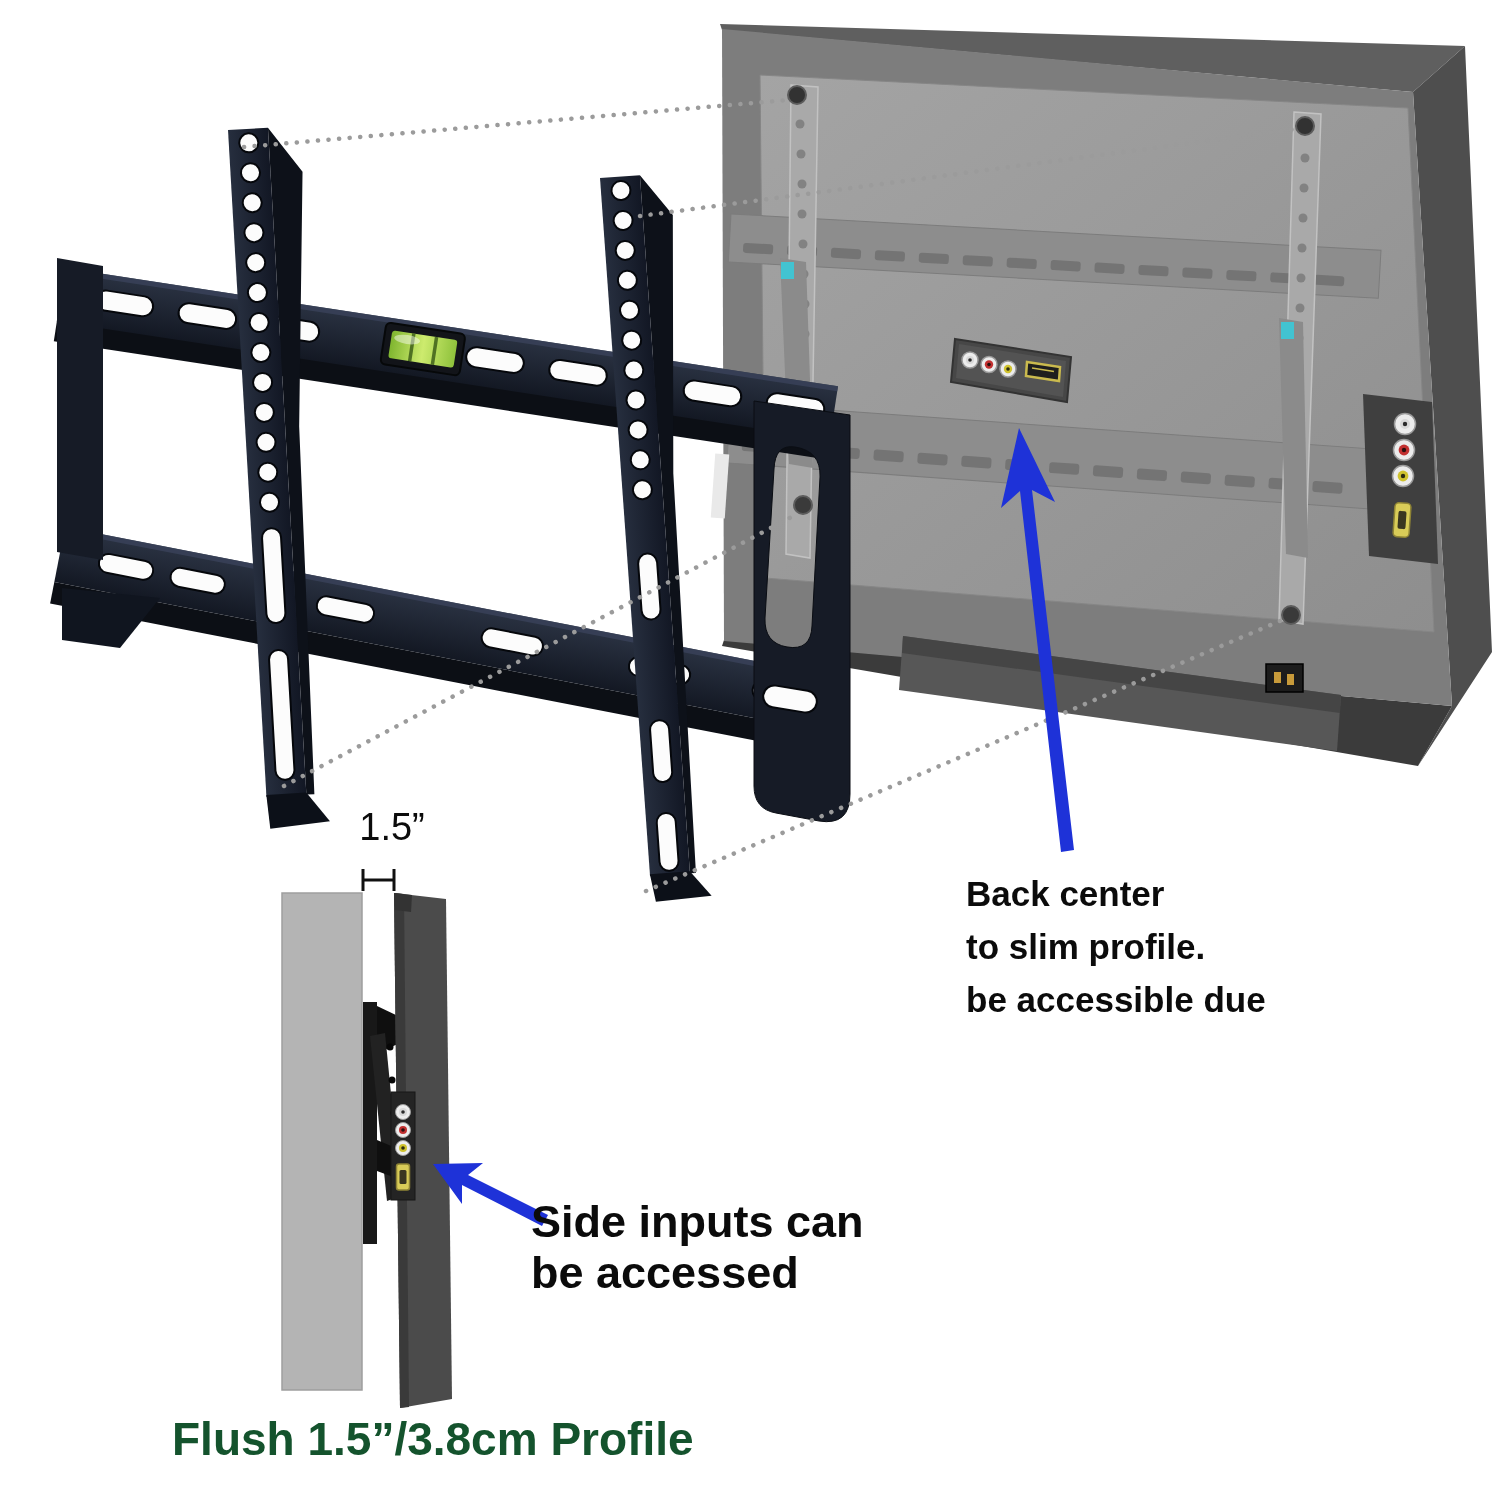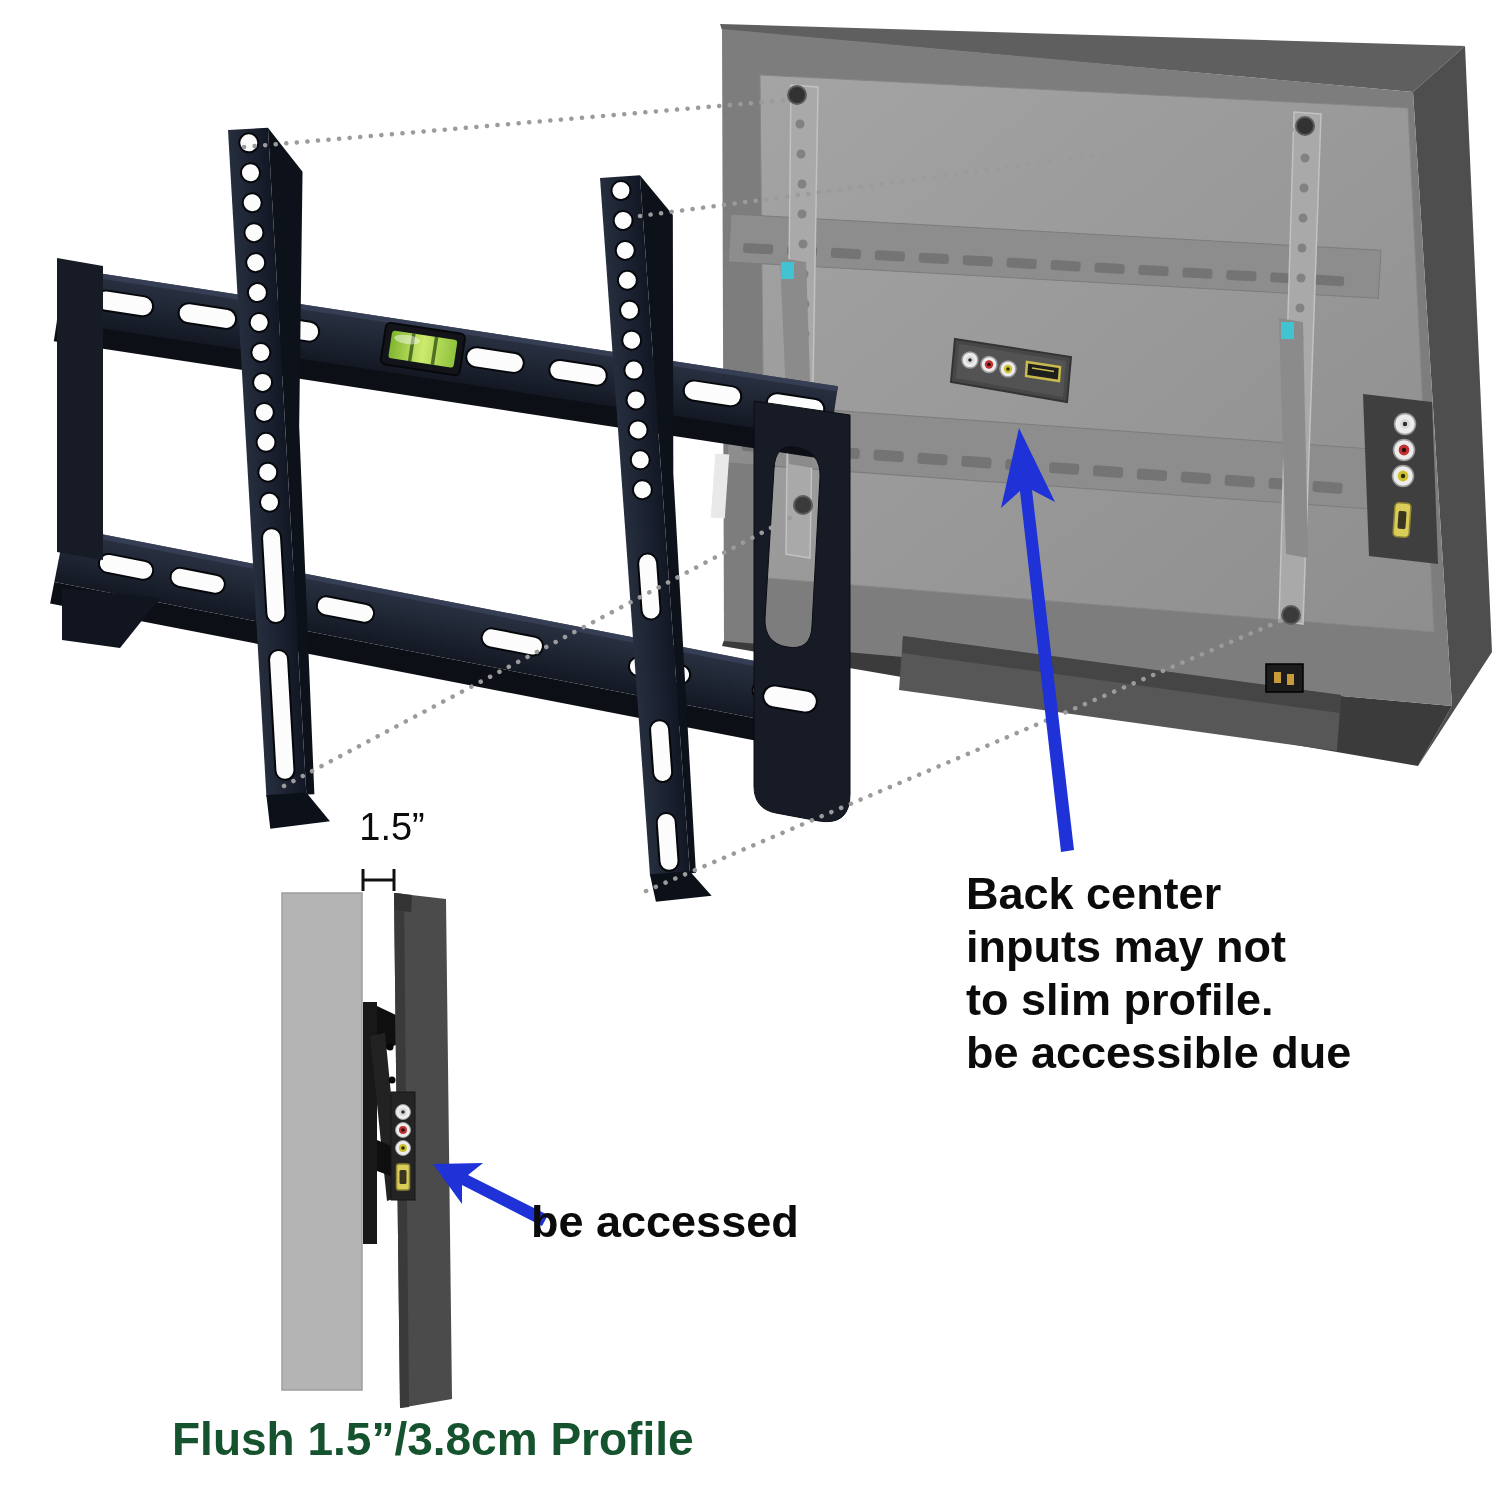--- a/index.html
+++ b/index.html
@@ -4,21 +4,21 @@
 <style>
   html,body{margin:0;padding:0;background:#ffffff;}
   #stage{
     position:relative;width:1500px;height:1500px;background:#ffffff;overflow:hidden;
     font-family:"Liberation Sans", sans-serif;
   }
   #stage svg{position:absolute;left:0;top:0;width:1500px;height:1500px;}
   .note{
     position:absolute;color:#0b0b0b;font-weight:700;white-space:nowrap;
   }
-  #backNote{left:966px;top:867px;font-size:45px;line-height:53px;}
+  #backNote{left:966px;top:867px;font-size:35px;line-height:53px;}
   #sideNote{left:531px;top:1196px;font-size:45px;line-height:51px;}
   #gapLabel{
     position:absolute;left:322px;top:806px;width:140px;text-align:center;
     color:#0b0b0b;font-weight:400;font-size:38px;
   }
   #caption{
     position:absolute;left:172px;top:1412px;color:#14532d;font-weight:700;font-size:46px;white-space:nowrap;
   }
 </style>
 </head>
@@ -326,25 +326,25 @@
   </g>
 
   <g>
     <path fill="#1e32d8" d="M1019,428 L1055,502 L1032,490 L1074,850 L1061,852 L1020,491 L1001,508 Z"></path>
     <path fill="#1e32d8" d="M433,1164 L483,1163 L468,1175 L548,1215 L542,1226 L462,1185 L462,1204 Z"></path>
   </g>
 </svg>
 
 <div class="note" id="backNote">
   <div>Back center</div>
-  <div>inputs may not</div>
   <div>to slim profile.</div>
   <div>be accessible due</div>
 </div>
 
 <div class="note" id="sideNote">
+  <div>Side inputs can</div>
   <div>be accessed</div>
 </div>
 
 <div id="gapLabel">1.5”</div>
 
 <div id="caption">Flush 1.5”/3.8cm Profile</div>
 </div>
 
 </body></html>

